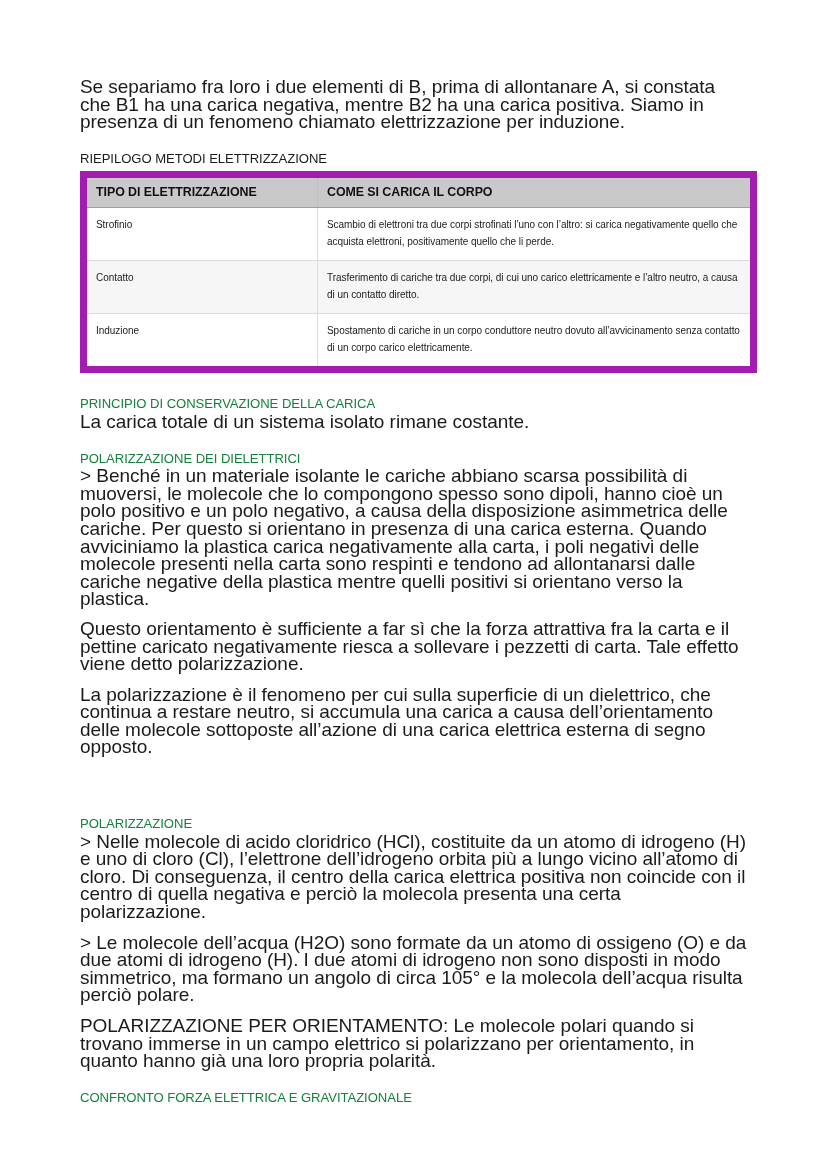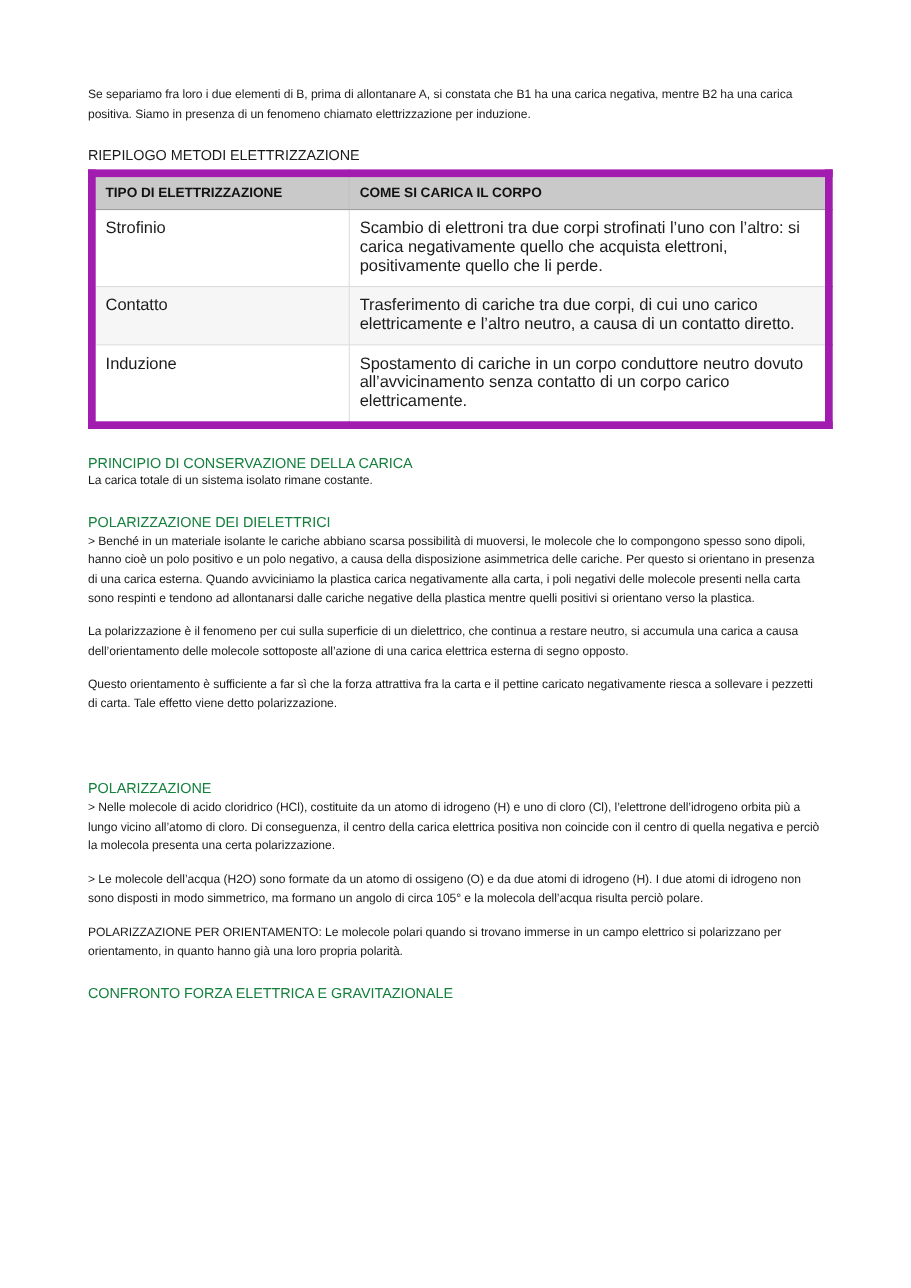--- a/index.html
+++ b/index.html
@@ -24,21 +24,21 @@
     overflow: hidden;
   }
   .content {
     position: absolute;
     left: 80px;
     top: 78px;
     width: 670px;
   }
   p.para {
     margin: 0 0 13px 0;
-    font-size: 11px;
+    font-size: 19px;
     line-height: 17.6px;
     letter-spacing: -0.05px;
     color: #1b1b1b;
     text-align: left;
   }
   p.para.tight {
     margin-bottom: 12px;
   }
   .heading {
     margin: 0;
@@ -75,21 +75,21 @@
     text-align: left;
     padding: 7px 9px 8px 9px;
     letter-spacing: -0.05px;
     color: #111111;
     border-right: 1px solid #bfbfbf;
     border-bottom: 1px solid #9f9f9f;
     vertical-align: top;
   }
   table.summary th:last-child { border-right: none; }
   table.summary td {
-    font-size: 15px;
+    font-size: 10px;
     line-height: 17px;
     padding: 8px 9px 10px 9px;
     letter-spacing: -0.05px;
     color: #1b1b1b;
     vertical-align: top;
     border-right: 1px solid #dcdcdc;
     border-bottom: 1px solid #dcdcdc;
     background: #ffffff;
   }
   table.summary td:last-child { border-right: none; }
@@ -139,22 +139,22 @@
 
     <div class="gap-lg"></div>
 
     <p class="heading">PRINCIPIO DI CONSERVAZIONE DELLA CARICA</p>
     <p class="para">La carica totale di un sistema isolato rimane costante.</p>
 
     <div class="gap-sm"></div>
 
     <p class="heading">POLARIZZAZIONE DEI DIELETTRICI</p>
     <p class="para tight">&gt; Benché in un materiale isolante le cariche abbiano scarsa possibilità di muoversi, le molecole che lo compongono spesso sono dipoli, hanno cioè un polo positivo e un polo negativo, a causa della disposizione asimmetrica delle cariche. Per questo si orientano in presenza di una carica esterna. Quando avviciniamo la plastica carica negativamente alla carta, i poli negativi delle molecole presenti nella carta sono respinti e tendono ad allontanarsi dalle cariche negative della plastica mentre quelli positivi si orientano verso la plastica.</p>
+    <p class="para">Questo orientamento è sufficiente a far sì che la forza attrattiva fra la carta e il pettine caricato negativamente riesca a sollevare i pezzetti di carta. Tale effetto viene detto polarizzazione.</p>
     <p class="para">La polarizzazione è il fenomeno per cui sulla superficie di un dielettrico, che continua a restare neutro, si accumula una carica a causa dell’orientamento delle molecole sottoposte all’azione di una carica elettrica esterna di segno opposto.</p>
-    <p class="para">Questo orientamento è sufficiente a far sì che la forza attrattiva fra la carta e il pettine caricato negativamente riesca a sollevare i pezzetti di carta. Tale effetto viene detto polarizzazione.</p>
 
     <div class="gap-xl"></div>
 
     <p class="heading">POLARIZZAZIONE</p>
     <p class="para">&gt; Nelle molecole di acido cloridrico (HCl), costituite da un atomo di idrogeno (H) e uno di cloro (Cl), l’elettrone dell’idrogeno orbita più a lungo vicino all’atomo di cloro. Di conseguenza, il centro della carica elettrica positiva non coincide con il centro di quella negativa e perciò la molecola presenta una certa polarizzazione.</p>
     <p class="para">&gt; Le molecole dell’acqua (H2O) sono formate da un atomo di ossigeno (O) e da due atomi di idrogeno (H). I due atomi di idrogeno non sono disposti in modo simmetrico, ma formano un angolo di circa 105° e la molecola dell’acqua risulta perciò polare.</p>
     <p class="para">POLARIZZAZIONE PER ORIENTAMENTO: Le molecole polari quando si trovano immerse in un campo elettrico si polarizzano per orientamento, in quanto hanno già una loro propria polarità.</p>
 
     <div class="gap-sm"></div>
 

